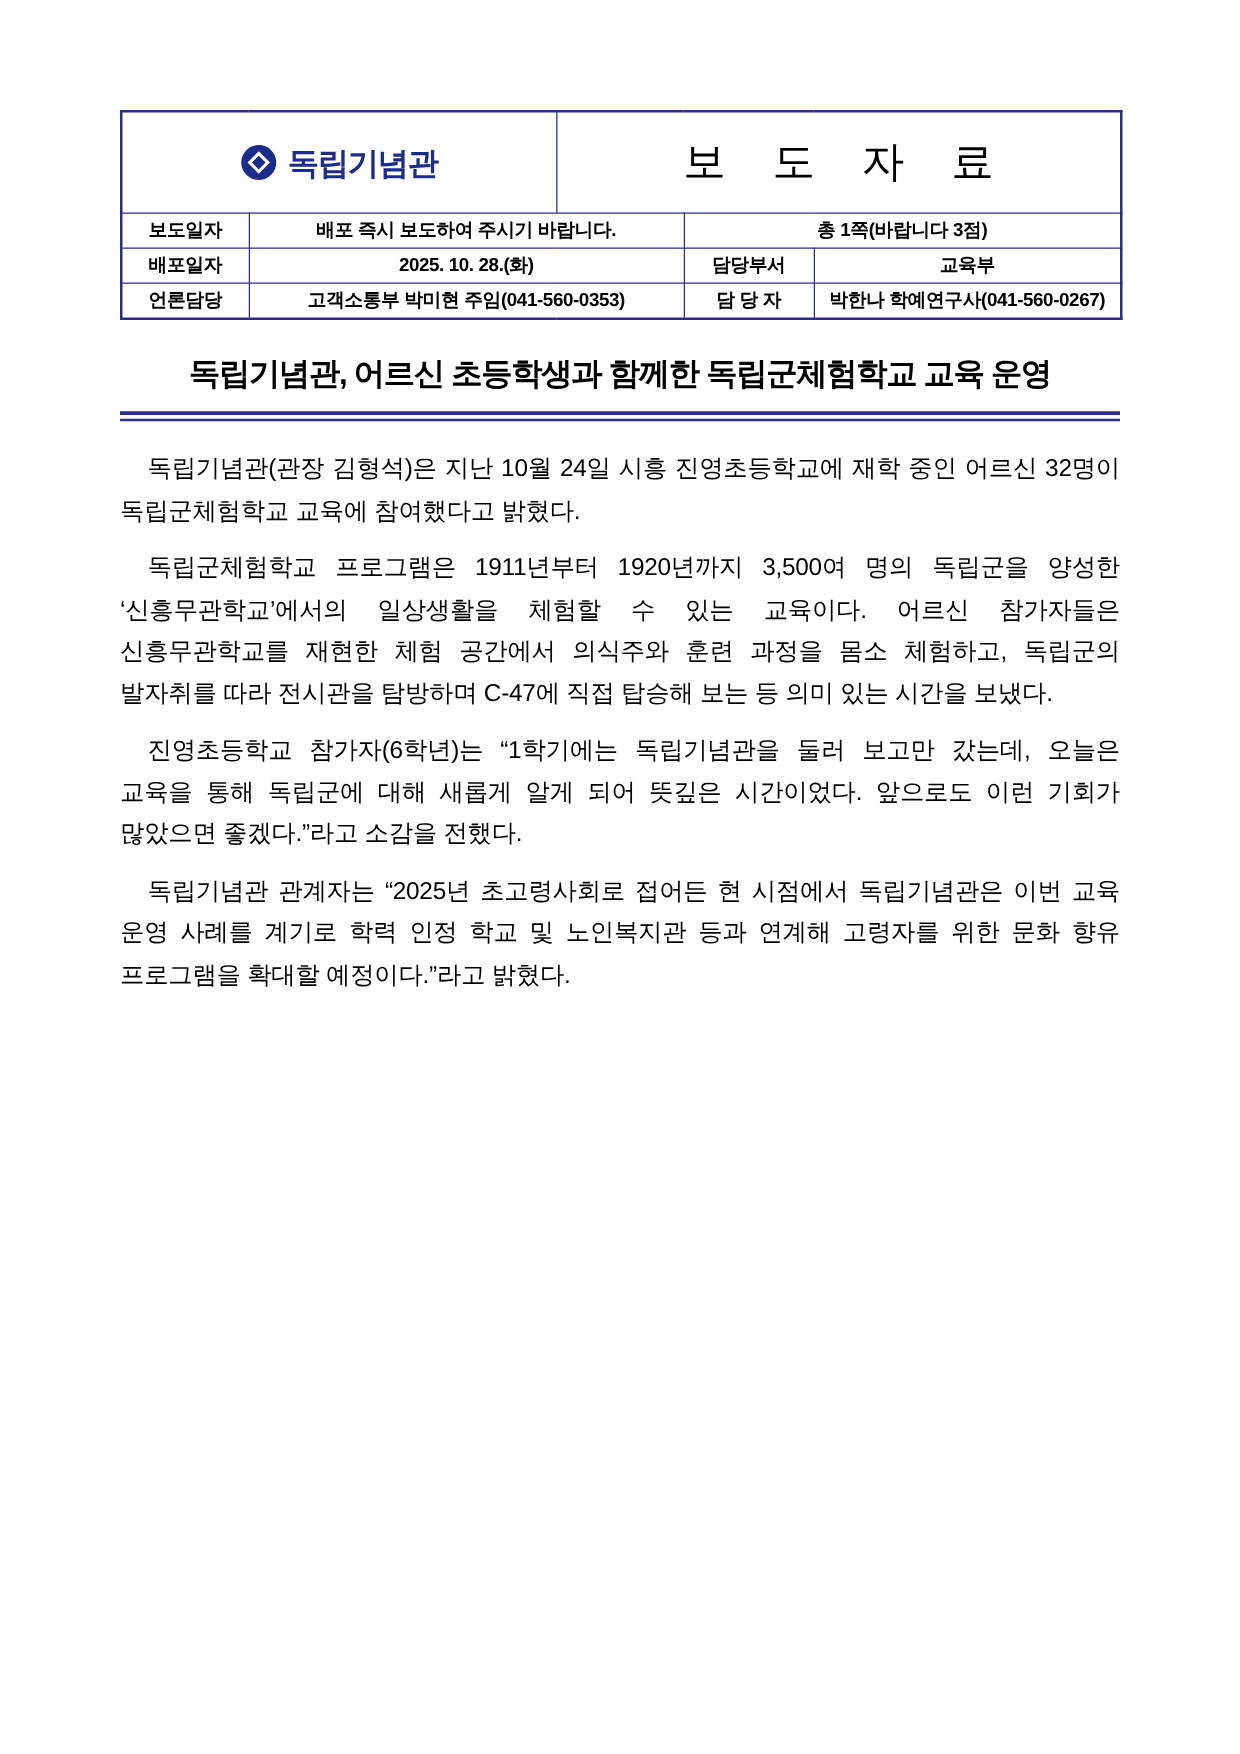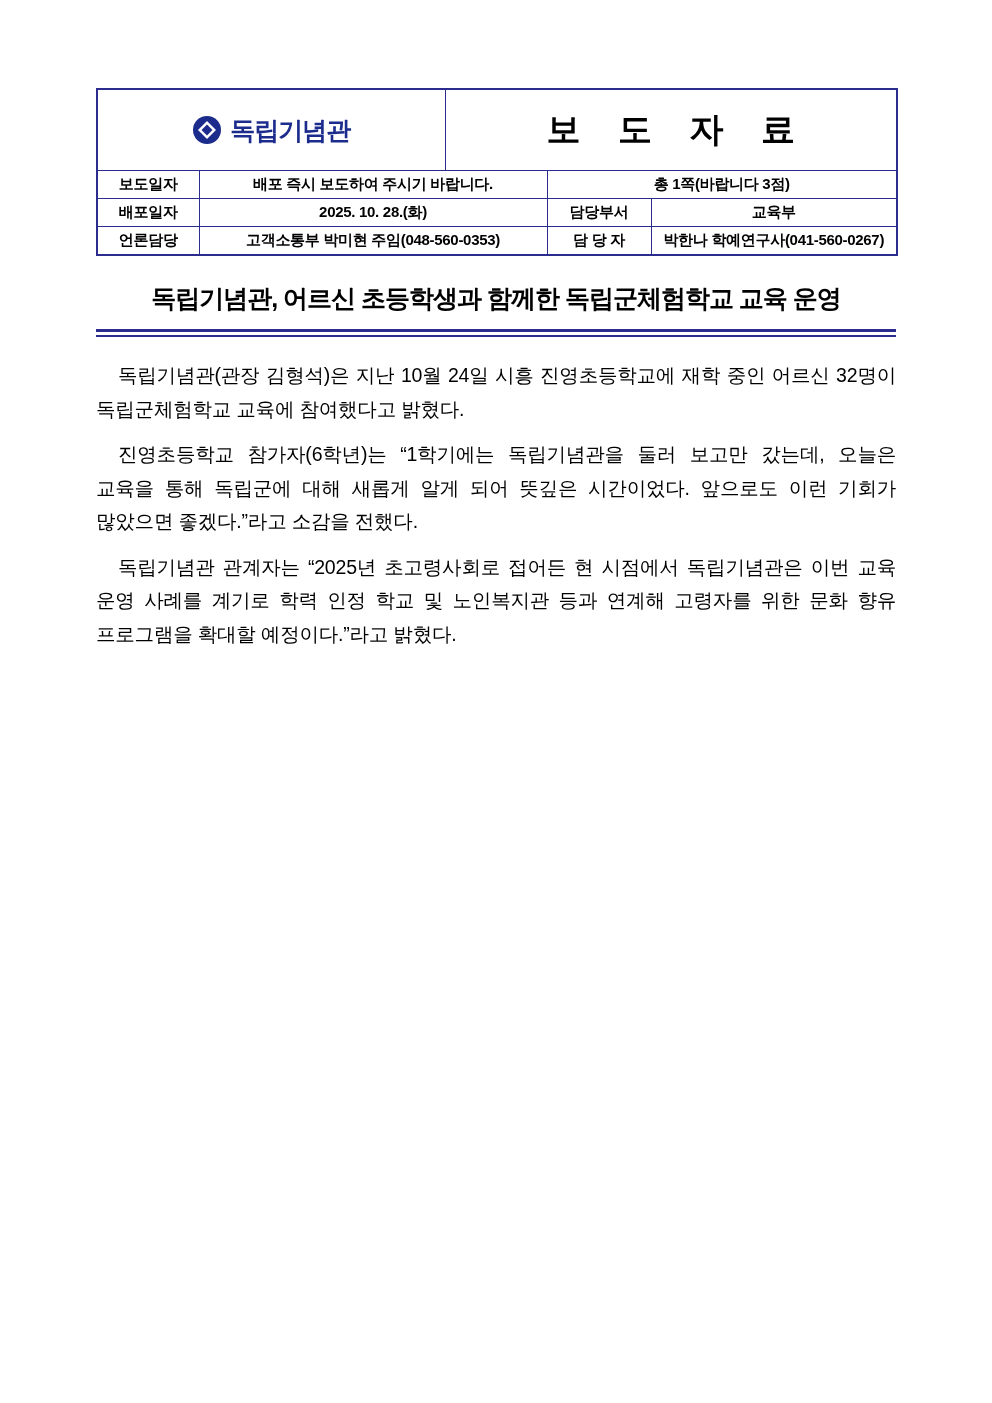--- a/index.html
+++ b/index.html
@@ -60,21 +60,21 @@
     font-size: 25px;
     font-weight: bold;
     color: #1c2c8c;
     letter-spacing: -1px;
   }
   td.title-cell {
     height: 72px;
   }
   .doc-title {
     font-size: 34px;
-    font-weight: bold;
+    font-weight: normal;
     letter-spacing: 14px;
     padding-left: 14px;
     color: #000;
   }
   .lbl { font-weight: bold; }
 
   
   .headline {
     margin-top: 26px;
     text-align: center;
@@ -143,29 +143,30 @@
       <td colspan="2">총 1쪽(바랍니다 3점)</td>
     </tr>
     <tr>
       <td class="lbl">배포일자</td>
       <td colspan="2">2025. 10. 28.(화)</td>
       <td class="lbl">담당부서</td>
       <td>교육부</td>
     </tr>
     <tr>
       <td class="lbl">언론담당</td>
-      <td colspan="2">고객소통부 박미현 주임(048-560-0353)</td>
+      <td colspan="2">고객소통부 박미현 주임(041-560-0353)</td>
       <td class="lbl">담 당 자</td>
       <td>박한나 학예연구사(041-560-0267)</td>
     </tr>
   </tbody>
     </table>
 
   <div class="headline">독립기념관, 어르신 초등학생과 함께한 독립군체험학교 교육 운영</div>
   <div class="rule"></div>
 
   <div class="body">
     <p>독립기념관(관장 김형석)은 지난 10월 24일 시흥 진영초등학교에 재학 중인 어르신 32명이 독립군체험학교 교육에 참여했다고 밝혔다.</p>
+    <p>독립군체험학교 프로그램은 1911년부터 1920년까지 3,500여 명의 독립군을 양성한 ‘신흥무관학교’에서의 일상생활을 체험할 수 있는 교육이다. 어르신 참가자들은 신흥무관학교를 재현한 체험 공간에서 의식주와 훈련 과정을 몸소 체험하고, 독립군의 발자취를 따라 전시관을 탐방하며 C-47에 직접 탑승해 보는 등 의미 있는 시간을 보냈다.</p>
     <p>진영초등학교 참가자(6학년)는 “1학기에는 독립기념관을 둘러 보고만 갔는데, 오늘은 교육을 통해 독립군에 대해 새롭게 알게 되어 뜻깊은 시간이었다. 앞으로도 이런 기회가 많았으면 좋겠다.”라고 소감을 전했다.</p>
     <p>독립기념관 관계자는 “2025년 초고령사회로 접어든 현 시점에서 독립기념관은 이번 교육 운영 사례를 계기로 학력 인정 학교 및 노인복지관 등과 연계해 고령자를 위한 문화 향유 프로그램을 확대할 예정이다.”라고 밝혔다.</p>
   </div>
 
 </div>
 
 </body></html>

